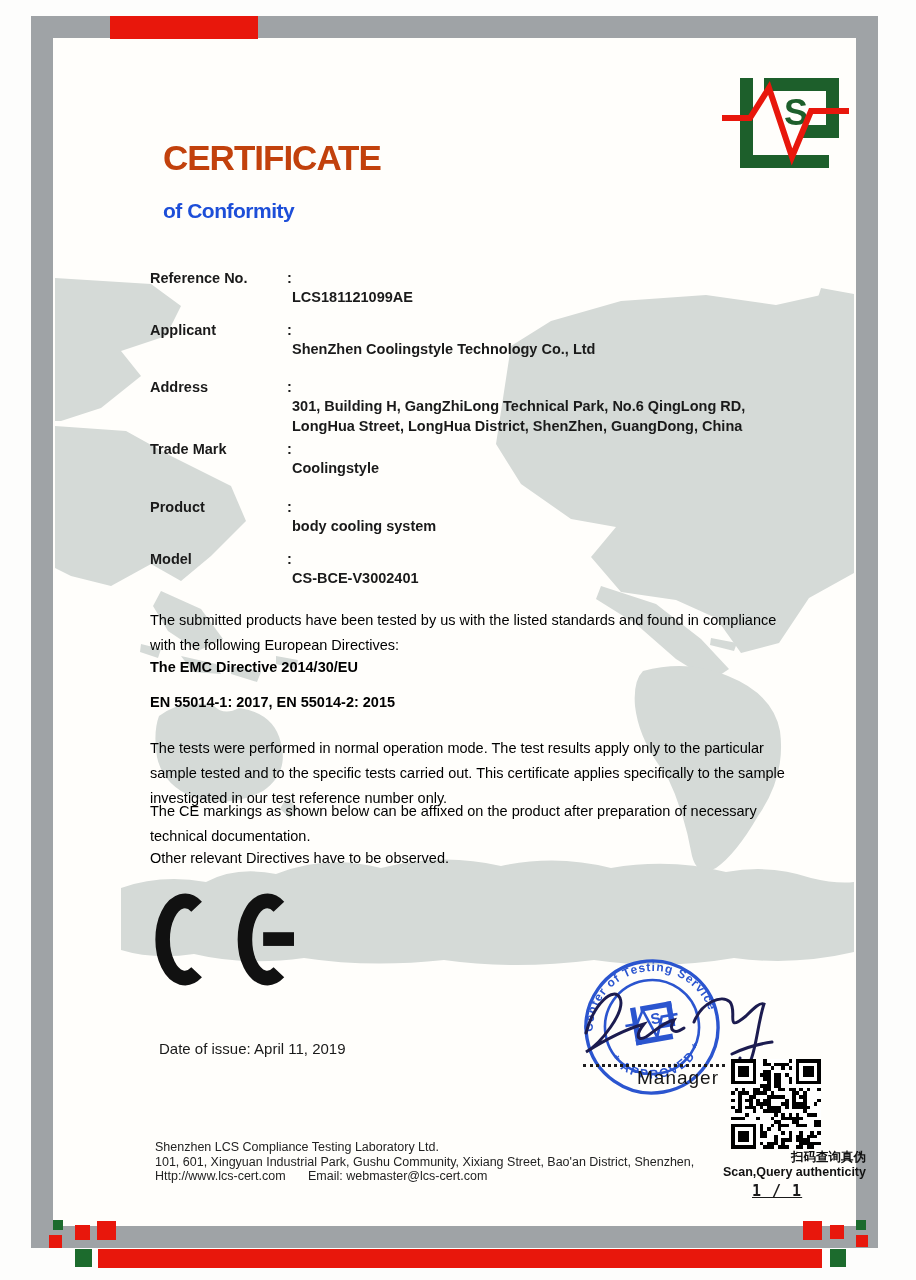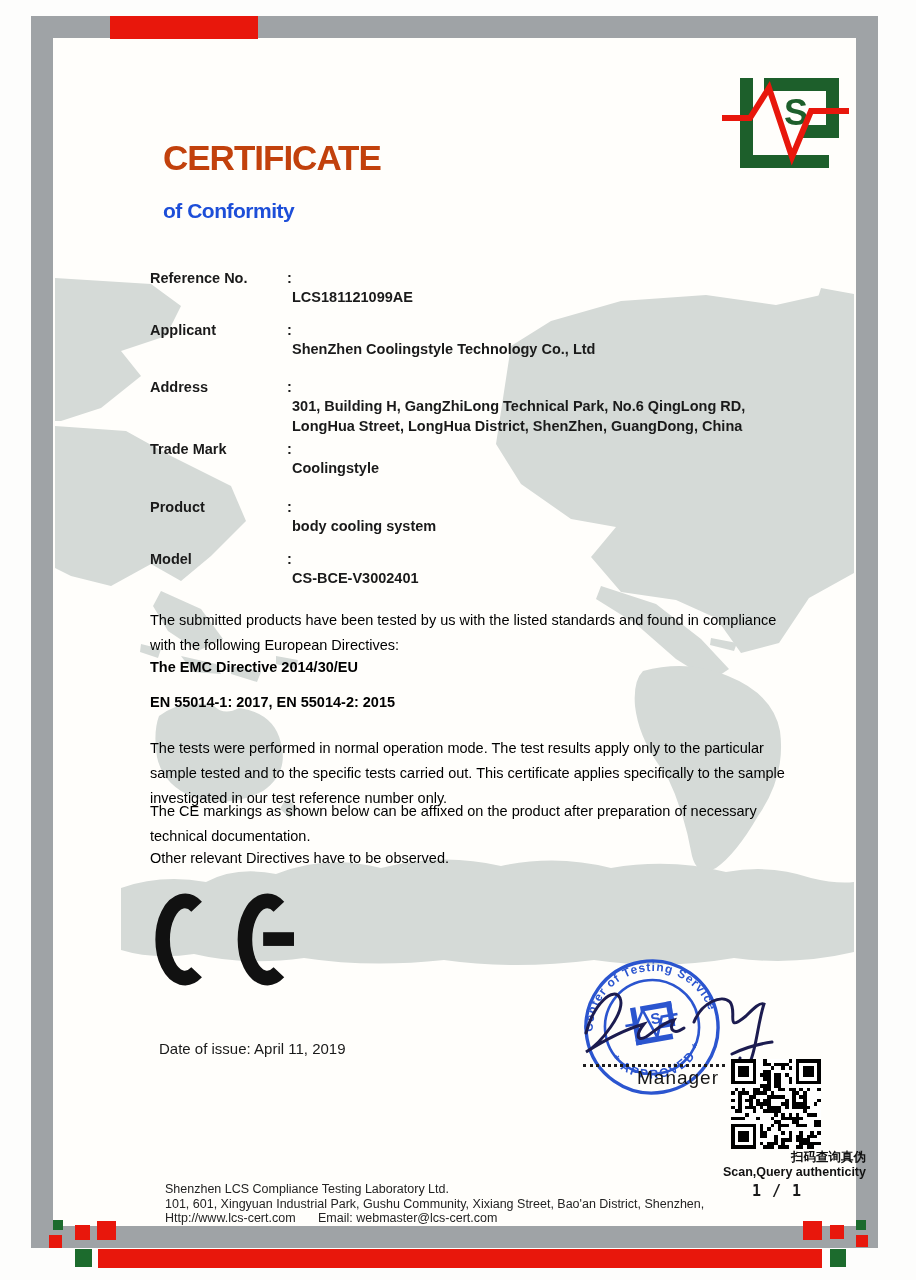--- a/index.html
+++ b/index.html
@@ -33,23 +33,23 @@
   
   .date{left:150px;top:1040px;font-size:15px;font-weight:normal;margin-left:9px;}
   
   .stamp{left:578px;top:953px;width:148px;height:148px;transform:rotate(-10deg);}
   .signature{left:556px;top:958px;width:240px;height:125px;}
   .dotline{left:583px;top:1050px;width:142px;height:14px;border-bottom:3px dotted #1d1d1d;}
   .manager{left:637px;top:1067px;font-size:19px;color:#161616;letter-spacing:1px;text-align:right;}
   
   .qr{left:731px;top:1059px;width:90px;height:90px;}
   .qr-captions{left:688px;top:1150px;width:178px;text-align:right;font-size:12.5px;font-weight:bold;line-height:15px;color:#111;}
-  .pagenum{left:752px;top:1182px;font-family:"DejaVu Sans Mono","Liberation Mono",monospace;font-weight:bold;font-size:15px;letter-spacing:1px;}
-  
-  .footer{left:165px;top:1140px;width:530px;font-size:12.5px;line-height:14.5px;color:#232323;margin-top:42px;}
+  .pagenum{left:752px;top:1182px;font-family:"DejaVu Sans Mono","Liberation Mono",monospace;font-weight:bold;font-size:15px;letter-spacing:1px;text-decoration:underline;}
+  
+  .footer{left:155px;top:1140px;width:530px;font-size:12.5px;line-height:14.5px;color:#232323;}
   .fline{white-space:nowrap;}
   .fcols{display:flex;}
   .fcols .c1{width:153px;}
   
   .sq{position:absolute;}
   .red{background:#e8170c;}
   .green{background:#1c6b2d;}
   .red-bottom-bar{left:98px;top:1249px;width:724px;height:19px;background:#e8170c;}
 </style>
 </head>

